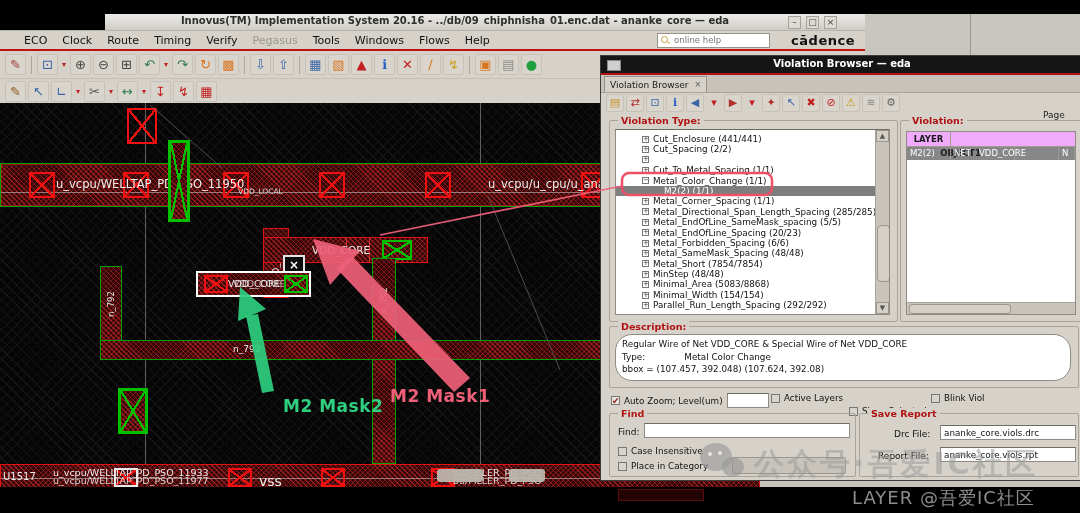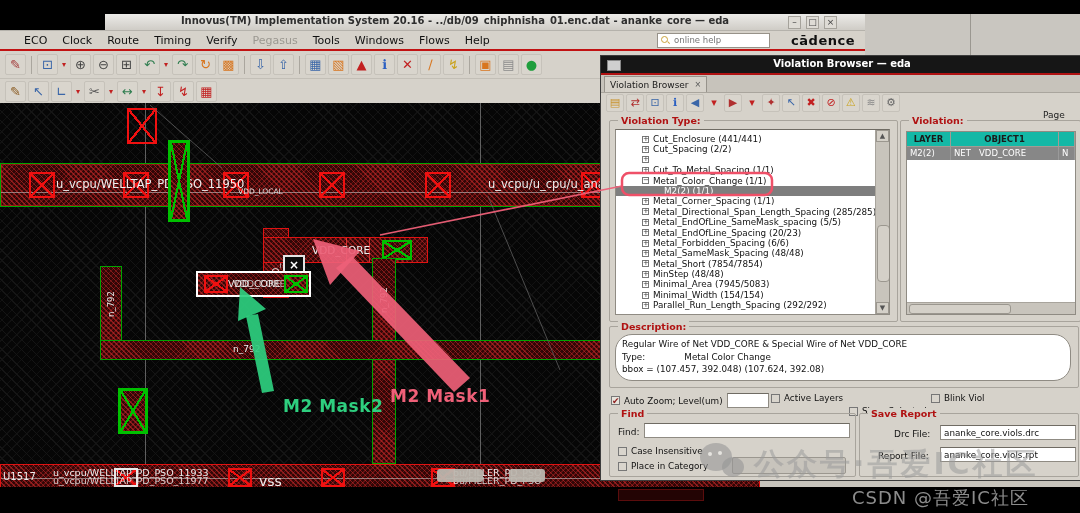--- a/index.html
+++ b/index.html
@@ -84,21 +84,21 @@
               background:#fff;font-size:7px;line-height:5px;text-align:center;color:#333;
               margin-left:26px;margin-right:4px;flex:0 0 auto;}
   .trow .tlabel{color:#111;}
   .trow.tsel{background:#7e7e7e;}
   .trow.tsel .tlabel{color:#fff;margin-left:48px;}
   .vscroll{position:absolute;right:0;top:0;width:13px;height:100%;background:#c8c4bc;border-left:1px solid #a8a49c;}
   .vscroll .arr{position:absolute;left:0;width:13px;height:12px;background:#d4d0c8;border:1px solid #9b978f;
                 box-sizing:border-box;font-size:7px;text-align:center;line-height:10px;color:#555;}
   .vscroll .thumb{position:absolute;left:1px;width:11px;background:#d4d0c8;border:1px solid #9b978f;border-radius:4px;}
   .vtable{position:absolute;background:#fff;border:1px solid #8f8b83;overflow:hidden;}
-  .vthead{display:flex;height:14px;background:#14b8a6;border-bottom:1px solid #a09c94;font-weight:bold;font-size:8.5px;}
+  .vthead{display:flex;height:14px;background:#f0abfc;border-bottom:1px solid #a09c94;font-weight:bold;font-size:8.5px;flex-direction:column;}
   .vthead .c{box-sizing:border-box;border-right:1px solid #a09c94;text-align:center;line-height:14px;}
   .vtrow{display:flex;height:13px;background:#878787;color:#fff;font-size:8.5px;}
   .vtrow .c{box-sizing:border-box;border-right:1px solid #9a9a9a;line-height:13px;padding-left:3px;white-space:pre;overflow:hidden;}
   .hscroll{position:absolute;left:0;bottom:0;width:100%;height:11px;background:#c8c4bc;border-top:1px solid #a8a49c;}
   .hscroll .thumb{position:absolute;top:1px;height:8px;background:#d4d0c8;border:1px solid #9b978f;border-radius:3px;}
   .descbox{position:absolute;background:#fff;border:1px solid #8f8b83;padding:3px 6px;box-sizing:border-box;}
   .desc-line{font-size:8.8px;line-height:12.5px;color:#111;white-space:pre;}
   .cbrow{position:absolute;display:flex;align-items:center;font-size:8.8px;color:#111;}
   .cb{display:inline-block;width:9px;height:9px;box-sizing:border-box;border:1px solid #777;background:#d9d5cd;
       margin-right:4px;font-size:9px;line-height:8px;text-align:center;color:#8c1a1a;font-weight:bold;flex:0 0 auto;}
@@ -361,21 +361,21 @@
         <div class="trow">
             <span class="texp">+</span>
             <span class="tlabel">Metal_Short (7854/7854)</span>
           </div>
         <div class="trow">
             <span class="texp">+</span>
             <span class="tlabel">MinStep (48/48)</span>
           </div>
         <div class="trow">
             <span class="texp">+</span>
-            <span class="tlabel">Minimal_Area (7945/5083)</span>
+            <span class="tlabel">Minimal_Area (5083/8868)</span>
           </div>
         <div class="trow">
             <span class="texp">+</span>
             <span class="tlabel">Minimal_Width (154/154)</span>
           </div>
         <div class="trow">
             <span class="texp">+</span>
             <span class="tlabel">Parallel_Run_Length_Spacing (292/292)</span>
           </div>
         <div class="vscroll">
@@ -474,15 +474,15 @@
   <div id="btm-gray-frag"></div>
   <div id="wm-center">
     <span class="wx-logo">
       <span class="wx-big"></span>
       <span class="wx-small"></span>
       <span class="wx-eye" style="left:8px;top:9px;"></span>
       <span class="wx-eye" style="left:18px;top:8px;"></span>
     </span>
     <span class="wm-text">公众号·吾爱IC社区</span>
   </div>
-  <div id="wm-csdn">CSDN @吾爱IC社区</div>
+  <div id="wm-csdn">LAYER @吾爱IC社区</div>
 
 </div>
 
 </body></html>

